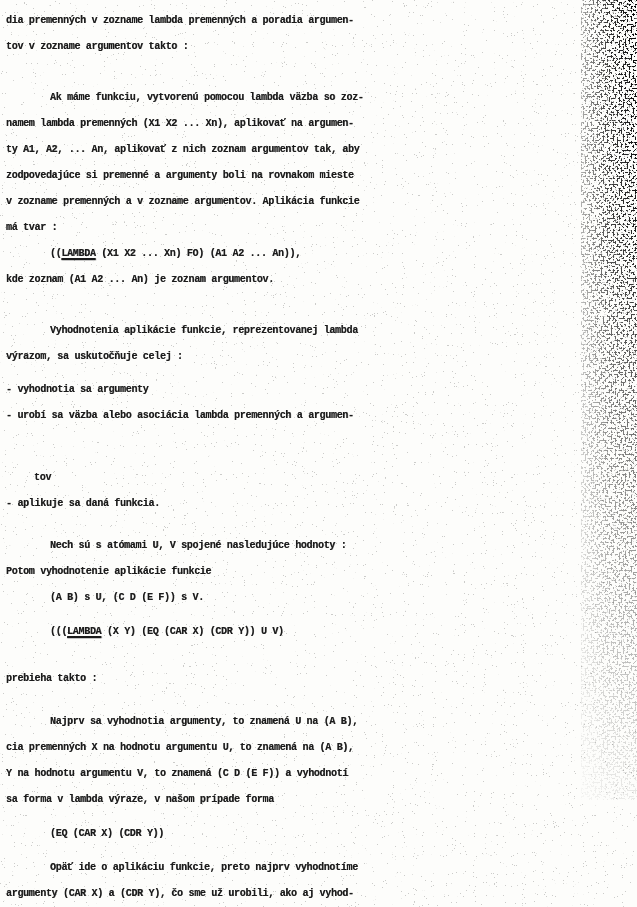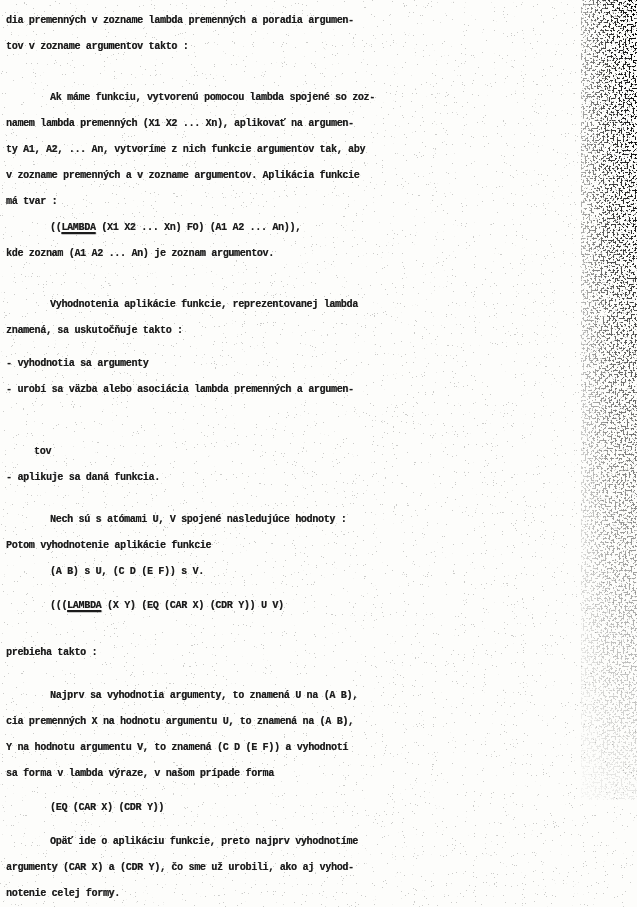--- a/index.html
+++ b/index.html
@@ -44,36 +44,37 @@
 <body>
 
 <div class="page">
 
   <div>
     <div class="line">dia premenných v zozname lambda premenných a poradia argumen-</div>
     <div class="line">tov v zozname argumentov takto :</div>
   </div>
 
   <div class="mt25">
-    <div class="line indent">Ak máme funkciu, vytvorenú pomocou lambda spojené so zoz-</div>
+    <div class="line indent">Ak máme funkciu, vytvorenú pomocou lambda väzba so zoz-</div>
     <div class="line">namem lambda premenných (X1 X2 ... Xn), aplikovať na argumen-</div>
-    <div class="line">ty A1, A2, ... An, vytvoríme z nich funkcie argumentov tak, aby</div>
+    <div class="line">ty A1, A2, ... An, aplikovať z nich zoznam argumentov tak, aby</div>
+    <div class="line">zodpovedajúce si premenné a argumenty boli na rovnakom mieste</div>
     <div class="line">v zozname premenných a v zozname argumentov. Aplikácia funkcie</div>
     <div class="line">má tvar :</div>
   </div>
 
   <div class="line indent"><span>((</span><span class="u">LAMBDA</span><span> (X1 X2 ... Xn) FO) (A1 A2 ... An)),</span></div>
 
   <div>
     <div class="line">kde zoznam (A1 A2 ... An) je zoznam argumentov.</div>
   </div>
 
   <div class="mt25">
     <div class="line indent">Vyhodnotenia aplikácie funkcie, reprezentovanej lambda</div>
-    <div class="line">znamená, sa uskutočňuje takto :</div>
+    <div class="line">výrazom, sa uskutočňuje celej :</div>
   </div>
 
   <div class="mt7">
     <div class="line">- vyhodnotia sa argumenty</div>
     <div class="line">- urobí sa väzba alebo asociácia lambda premenných a argumen-</div>
     <div class="line hang">tov</div>
     <div class="line">- aplikuje sa daná funkcia.</div>
   </div>
 
   <div class="mt16">

